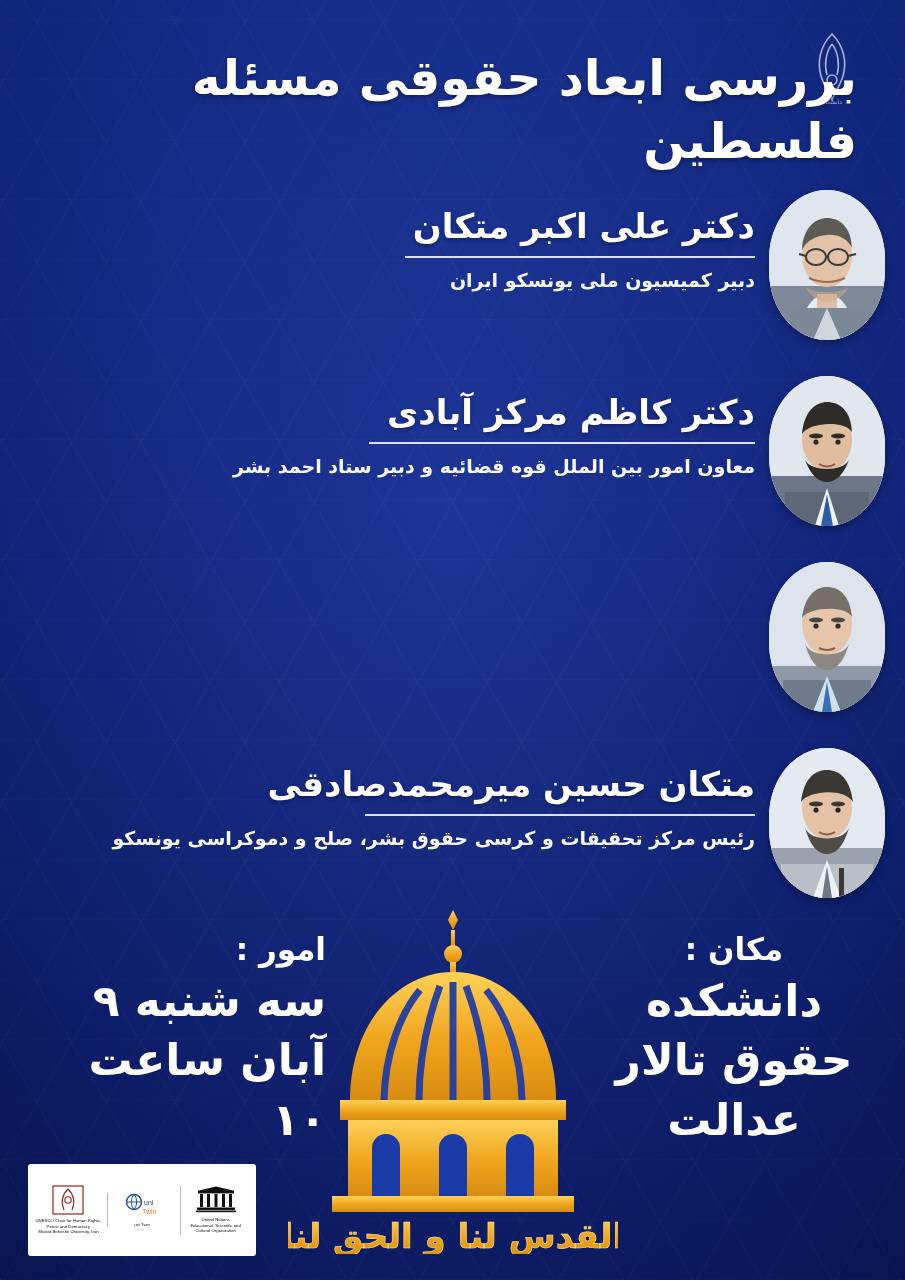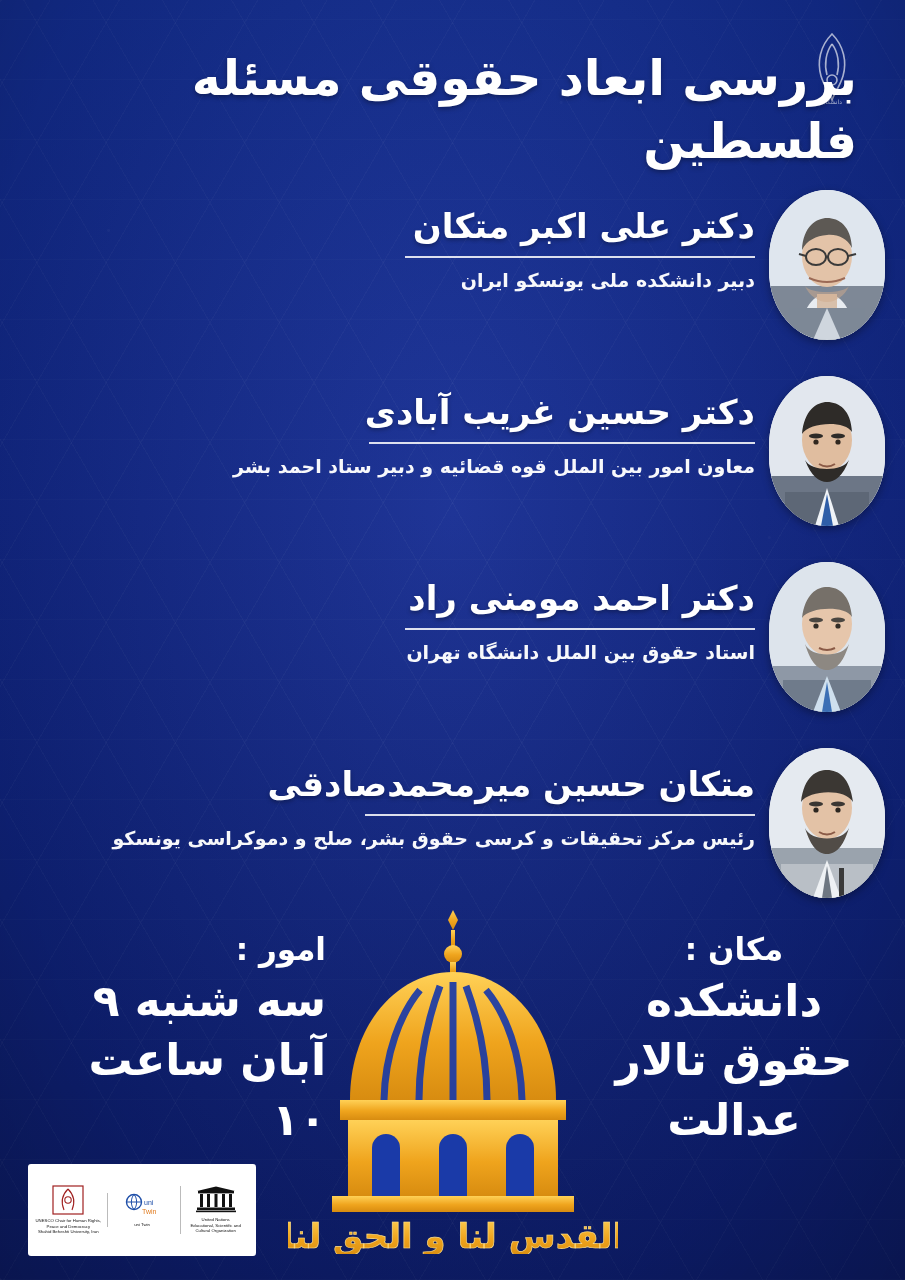--- a/index.html
+++ b/index.html
@@ -269,21 +269,21 @@
             <path d="M79 66 L87 64"></path>
           </g>
           <path d="M40 88 q18 8 36 0" stroke="#9c6a55" stroke-width="2" fill="none"></path>
           <rect x="20" y="118" width="76" height="32" fill="#7d8896"></rect>
           <path d="M58 118 L44 150 L72 150 Z" fill="#cfd6de"></path>
         </svg>
       </div>
       <div class="speaker-text">
         <div class="sp-name">دکتر علی اکبر متکان</div>
         <div class="sp-rule"></div>
-        <div class="sp-role">دبیر دانشکده ملی یونسکو ایران</div>
+        <div class="sp-role">دبیر کمیسیون ملی یونسکو ایران</div>
       </div>
     </div>
 
     <div class="speaker">
       <div class="photo-wrap">
         <svg viewBox="0 0 116 150" preserveAspectRatio="xMidYMid slice">
           <rect width="116" height="150" fill="#e2e7ee"></rect>
           <rect y="100" width="116" height="50" fill="#6c7686"></rect>
           <ellipse cx="58" cy="64" rx="25" ry="31" fill="#e0bd9f"></ellipse>
           <path d="M33 58 C35 34 48 26 58 26 C70 26 82 34 83 56 C76 44 40 46 33 58 Z" fill="#2e2b28"></path>
@@ -297,21 +297,21 @@
           </g>
           <circle cx="47" cy="66" r="2.6" fill="#30271f"></circle>
           <circle cx="69" cy="66" r="2.6" fill="#30271f"></circle>
           <path d="M50 88 q8 5 16 0" stroke="#8a5a46" stroke-width="2" fill="none"></path>
           <rect x="16" y="116" width="84" height="34" fill="#5d6776"></rect>
           <path d="M58 112 L46 150 L70 150 Z" fill="#f0f3f7"></path>
           <path d="M58 118 L52 150 L64 150 Z" fill="#2f5ea8"></path>
         </svg>
       </div>
       <div class="speaker-text">
-        <div class="sp-name">دکتر حسین غریب آبادی</div>
+        <div class="sp-name">دکتر کاظم مرکز آبادی</div>
         <div class="sp-rule"></div>
         <div class="sp-role">معاون امور بین الملل قوه قضائیه و دبیر ستاد احمد بشر</div>
       </div>
     </div>
 
     <div class="speaker">
       <div class="photo-wrap">
         <svg viewBox="0 0 116 150" preserveAspectRatio="xMidYMid slice">
           <rect width="116" height="150" fill="#dde4ec"></rect>
           <rect y="104" width="116" height="46" fill="#8e98a6"></rect>
@@ -322,25 +322,20 @@
             <ellipse cx="47" cy="58" rx="7" ry="2.4"></ellipse>
             <ellipse cx="69" cy="58" rx="7" ry="2.4"></ellipse>
           </g>
           <circle cx="47" cy="64" r="2.6" fill="#332d27"></circle>
           <circle cx="69" cy="64" r="2.6" fill="#332d27"></circle>
           <path d="M50 86 q8 4 16 0" stroke="#8a5a46" stroke-width="2" fill="none"></path>
           <rect x="14" y="118" width="88" height="32" fill="#6f7b8b"></rect>
           <path d="M58 114 L44 150 L72 150 Z" fill="#cfe0ee"></path>
           <path d="M58 120 L53 150 L63 150 Z" fill="#3b6fb5"></path>
         </svg>
-      </div>
-      <div class="speaker-text">
-        <div class="sp-name">دکتر احمد مومنی راد</div>
-        <div class="sp-rule"></div>
-        <div class="sp-role">استاد حقوق بین الملل دانشگاه تهران</div>
       </div>
     </div>
 
     <div class="speaker">
       <div class="photo-wrap">
         <svg viewBox="0 0 116 150" preserveAspectRatio="xMidYMid slice">
           <rect width="116" height="150" fill="#e5eaf0"></rect>
           <rect y="100" width="116" height="50" fill="#9aa3ad"></rect>
           <ellipse cx="58" cy="60" rx="25" ry="31" fill="#e3c2a6"></ellipse>
           <path d="M32 54 C35 28 48 22 58 22 C70 22 81 30 84 54 C76 40 40 42 32 54 Z" fill="#3b3733"></path>

